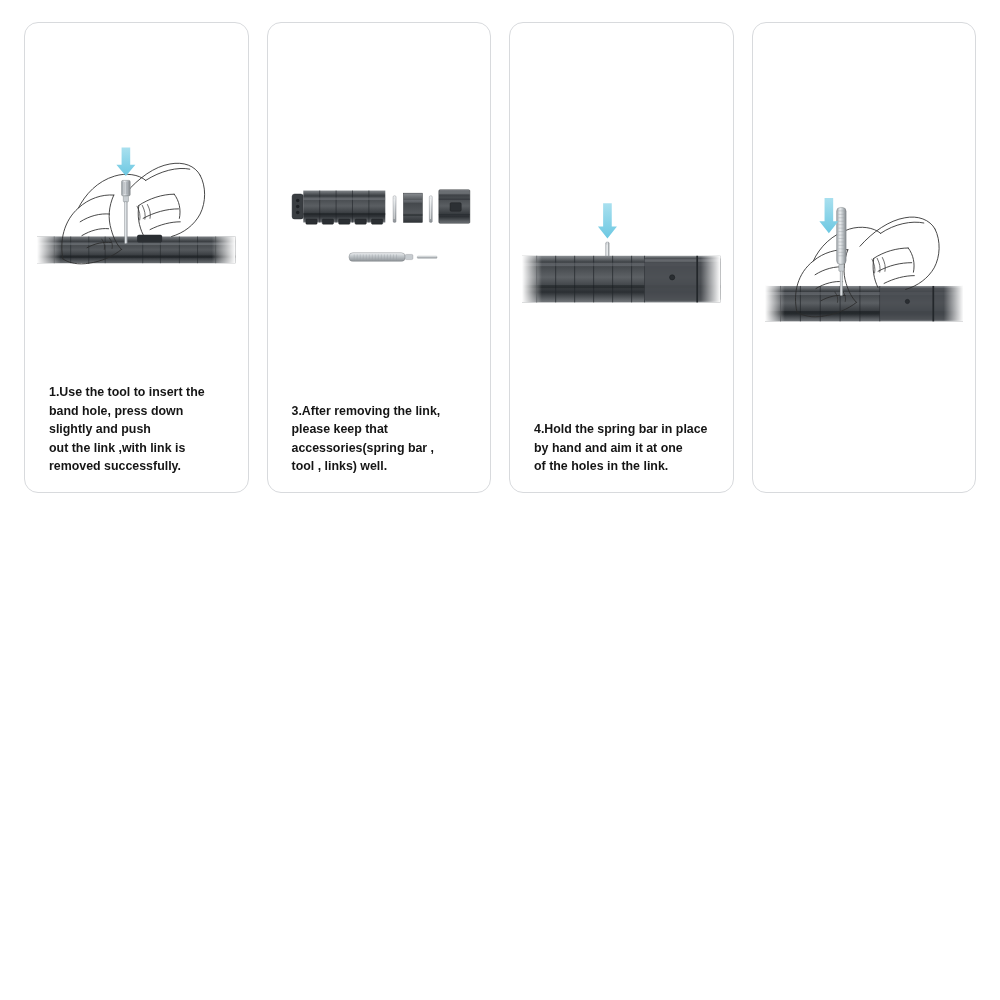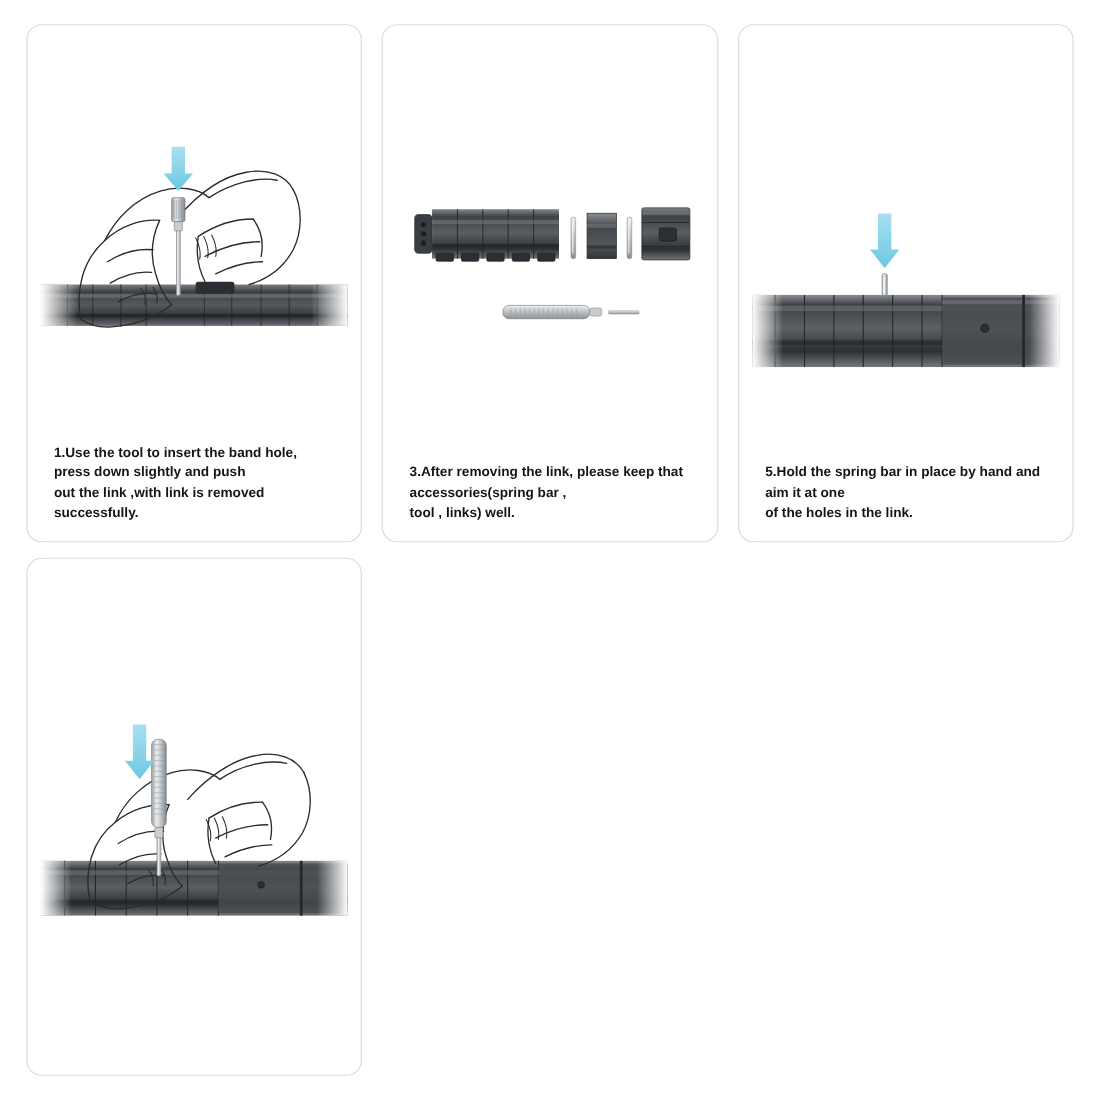--- a/index.html
+++ b/index.html
@@ -13,21 +13,21 @@
     font-family: "Liberation Sans", sans-serif;
     color: #1a1a1a;
     overflow: hidden;
   }
   .sheet {
     width: 1000px;
     height: 1000px;
     box-sizing: border-box;
     padding: 22px 24px;
     display: grid;
-    grid-template-columns: 1fr 1fr 1fr;
+    grid-template-columns: 1fr 1fr 1fr 1fr;
     grid-template-rows: 1fr 1fr;
     gap: 14px 18px;
   }
   .panel {
     position: relative;
     border: 1px solid #d8dadd;
     border-radius: 14px;
     background: #ffffff;
     box-sizing: border-box;
     padding: 10px 12px 10px 12px;
@@ -313,21 +313,21 @@
           <rect x="0" y="266" width="460" height="8" fill="#9ba0a5" opacity="0.3"></rect>
           <rect x="0" y="318" width="460" height="7" fill="#14171a" opacity="0.42"></rect>
           <rect x="284" y="254" width="176" height="100" rx="4" fill="#4a4e52" opacity="0.85"></rect>
           <rect x="284" y="258" width="176" height="6" fill="#a5aaaf" opacity="0.28"></rect>
           <circle cx="348" cy="300" r="6" fill="#2a2e32" stroke="#1a1d20" stroke-width="1.2"></circle>
           <rect x="404" y="250" width="4" height="108" fill="#23272b"></rect>
           <rect x="0" y="250" width="460" height="108" fill="url(#bandFade3)"></rect>
         </g>
       </svg>
     </div>
-    <div class="caption cap-p2">5.Hold the spring bar in place by hand and aim it at one
+    <div class="caption cap-p2">4.Hold the spring bar in place by hand and aim it at one
 of the holes in the link.</div>
   </div>
 
   <div class="panel">
     <div class="figure">
       <svg viewBox="0 0 460 340" preserveAspectRatio="xMidYMid meet">
         <defs>
           <linearGradient id="bandG4" x1="0" y1="0" x2="0" y2="1">
             <stop offset="0%" stop-color="#868a8e"></stop>
             <stop offset="15%" stop-color="#3a3e42"></stop>

